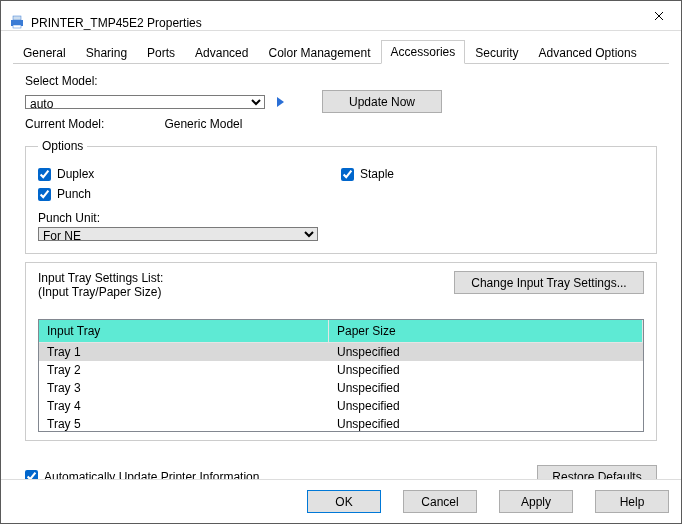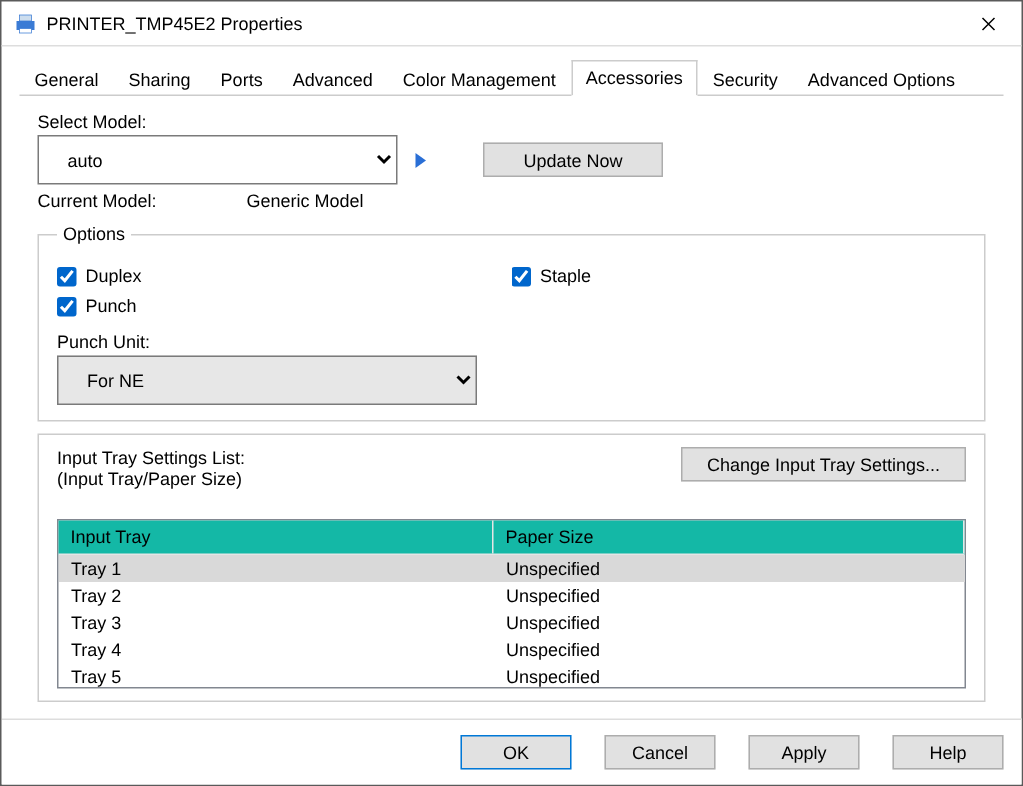--- a/index.html
+++ b/index.html
@@ -1,40 +1,40 @@
 <!DOCTYPE html>
 <html><head>
 <meta charset="utf-8">
 <style>
 * { box-sizing: border-box; font-family: "Segoe UI", Tahoma, sans-serif; font-size: 12px; }
 body { margin: 0; background: #fff; }
 .window { width: 682px; height: 524px; background: #fff; border: 1px solid #5a5a5a; position: relative; }
-.titlebar { height: 30px; display: flex; align-items: center; padding: 0 0 0 8px; border-bottom: 1px solid #ddd; }
+.titlebar { height: 30px; display: flex; align-items: flex-end; padding: 0 0 0 8px; border-bottom: 1px solid #ddd; }
 .titlebar .icon { width: 16px; height: 16px; margin-right: 6px; }
 .titlebar .title { flex: 1; font-size: 12px; }
 .titlebar .close { width: 45px; height: 29px; display: flex; align-items: center; justify-content: center; }
 .close svg { width: 10px; height: 10px; }
 .content { padding: 8px 12px 0 12px; }
 .tabs { display: flex; border-bottom: 1px solid #ccc; align-items: flex-end; }
 .tab { padding: 4px 9px; border: 1px solid transparent; border-bottom: none; cursor: default; position: relative; top: 1px; }
 .tab.active { border-color: #ccc; background: #fff; border-bottom: 1px solid #fff; }
 .panel { padding: 10px 12px 8px 12px; }
 .row { display: flex; align-items: center; gap: 8px; margin-bottom: 4px; }
 .label { display: block; margin-bottom: 2px; }
-select.combo { height: 33px; border: 1px solid #7a7a7a; background: #fff; padding: 0 15px; }
+select.combo { height: 14px; border: 1px solid #7a7a7a; background: #fff; padding: 0 0; }
 .btn { height: 23px; border: 1px solid #adadad; background: #e1e1e1; padding: 0 12px; cursor: default; display: inline-flex; align-items: center; justify-content: center; }
 .play { width: 0; height: 0; border-left: 7px solid #2a6fd6; border-top: 5px solid transparent; border-bottom: 5px solid transparent; margin: 0 4px; }
 fieldset { border: 1px solid #ccc; margin: 8px 0; padding: 8px 12px 10px 12px; }
 legend { padding: 0 4px; }
 .checkrow { display: flex; align-items: center; gap: 6px; margin: 6px 0; }
 input[type=checkbox] { width: 13px; height: 13px; accent-color: #0066cc; margin: 0; }
 .cols { display: flex; }
 .cols .col { flex: 1; }
 .tray-table { border: 1px solid #828790; width: 100%; }
-.tray-head { display: flex; background: #14b8a6; border-bottom: 1px solid #e5e5e5; }
+.tray-head { display: flex; background: #5eead4; border-bottom: 1px solid #e5e5e5; }
 .tray-head .th { padding: 4px 8px; border-right: 1px solid #e5e5e5; }
 .tray-body { height: 88px; overflow-y: scroll; }
 .tray-row { display: flex; padding: 1px 0; }
 .tray-row.sel { background: #d9d9d9; }
 .tray-row .td { padding: 1px 8px; }
 .c1 { width: 290px; }
 .c2 { flex: 1; }
 .footer-row { display: flex; align-items: center; margin-top: 8px; padding: 0 12px; }
 .footer-btns { display: flex; gap: 22px; justify-content: flex-end; padding: 10px 12px; border-top: 1px solid #ddd; position: absolute; bottom: 0; left: 0; right: 0; background: #fff; }
 .footer-btns .btn { min-width: 74px; }

